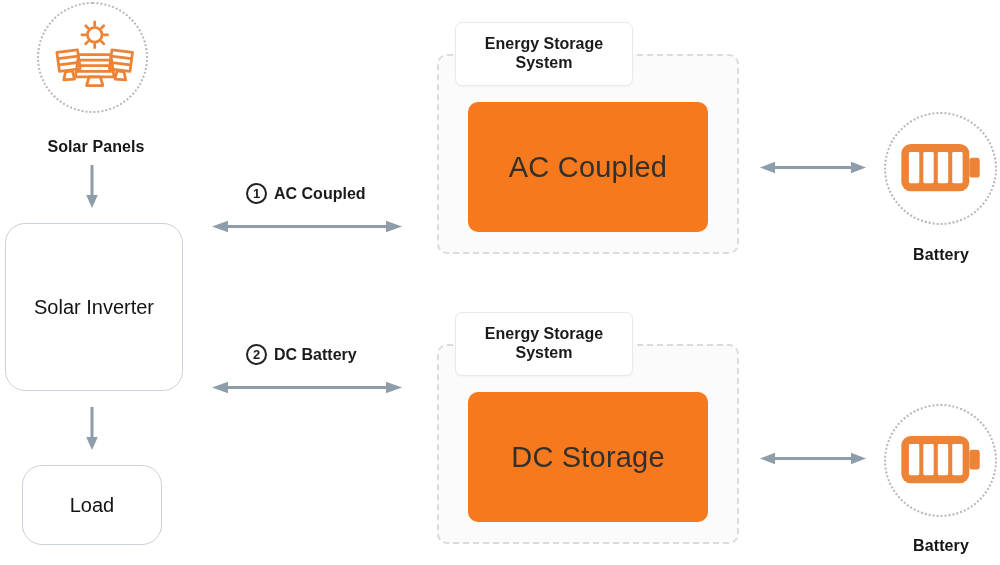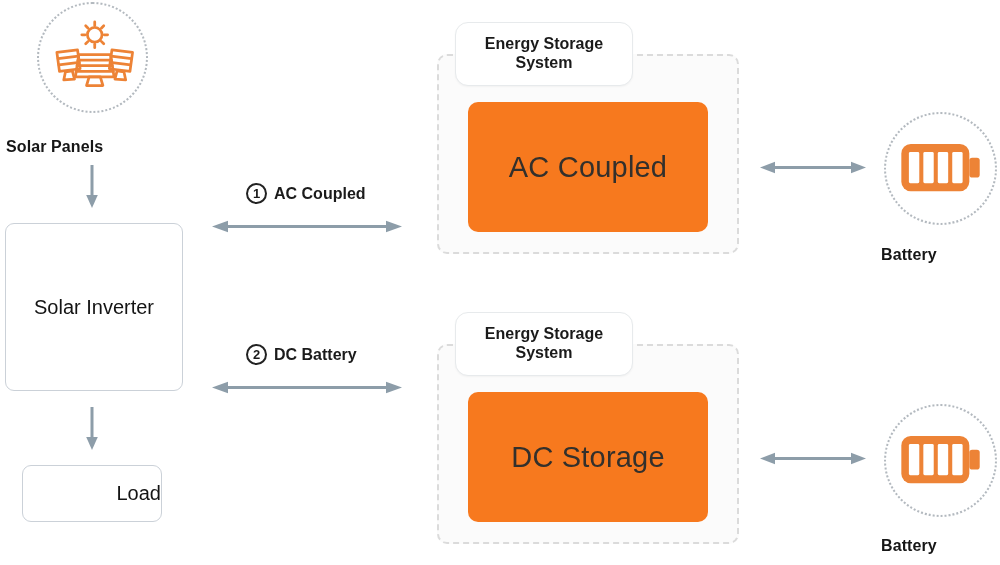--- a/index.html
+++ b/index.html
@@ -20,30 +20,30 @@
   .canvas{position:relative;width:1000px;height:565px;background:#fff;overflow:hidden;}
 
   
   .dot-circle{position:absolute;border:2.5px dotted var(--dot-border);border-radius:50%;
     display:flex;align-items:center;justify-content:center;background:#fff;}
   .solar-circle{left:37px;top:2px;width:111px;height:111px;}
   .bat-circle1{left:884px;top:112px;width:113px;height:113px;}
   .bat-circle2{left:884px;top:404px;width:113px;height:113px;}
 
   
-  .caption{position:absolute;font-size:16px;font-weight:600;text-align:left;color:#161616;letter-spacing:.1px;}
+  .caption{position:absolute;font-size:16px;font-weight:600;text-align:center;color:#161616;letter-spacing:.1px;}
   .solar-label{left:6px;top:138px;width:180px;}
   .bat-label1{left:881px;top:246px;width:120px;}
   .bat-label2{left:881px;top:537px;width:120px;}
 
   
-  .node-box{position:absolute;background:#fff;border:1.5px solid var(--box-border);border-radius:9px;
+  .node-box{position:absolute;background:#fff;border:1.5px solid var(--box-border);border-radius:20px;
     display:flex;align-items:center;justify-content:center;font-size:20px;font-weight:500;color:#141414;}
   .solar-inverter{left:5px;top:223px;width:178px;height:168px;}
-  .load{left:22px;top:465px;width:140px;height:57px;justify-content:flex-end;}
+  .load{left:22px;top:465px;width:140px;height:80px;}
 
   
   .conn-label{position:absolute;display:flex;align-items:center;gap:7px;font-size:16px;font-weight:700;color:#1b1b1b;}
   .conn1{left:246px;top:183px;}
   .conn2{left:246px;top:344px;}
   .conn-num{display:inline-flex;width:21px;height:21px;border:2px solid #222;border-radius:50%;
     align-items:center;justify-content:center;font-size:13px;font-weight:700;flex:0 0 auto;}
 
   
   .arrow{position:absolute;line-height:0;}
@@ -56,21 +56,21 @@
   .arrow-h3{left:760px;top:160px;}
   .arrow-h4{left:760px;top:451px;}
 
   
   .ess{position:absolute;width:302px;height:232px;}
   .ess1{left:437px;top:22px;}
   .ess2{left:437px;top:312px;}
   .ess-panel{position:absolute;left:0;top:32px;width:302px;height:200px;background:var(--panel-bg);
     border:2px dashed var(--dashed-border);border-radius:10px;}
   .ess-tag{position:absolute;left:18px;top:0;width:178px;height:64px;background:#fff;
-    border:1.5px solid var(--tag-border);border-radius:13px;box-shadow:0 1px 2px rgba(0,0,0,.04);
+    border:1.5px solid var(--tag-border);border-radius:7px;box-shadow:0 1px 2px rgba(0,0,0,.04);
     display:flex;align-items:center;justify-content:center;text-align:center;
     font-size:16px;font-weight:600;line-height:1.18;color:#1a1a1a;padding:20px 14px;}
   .ess-box{position:absolute;left:31px;top:80px;width:240px;height:130px;background:var(--orange);
     border-radius:10px;display:flex;align-items:center;justify-content:center;
     font-size:29px;font-weight:500;color:var(--box-text);letter-spacing:.2px;}
 
   .icon-svg{display:block;}
 </style>
 </head>
 <body>

